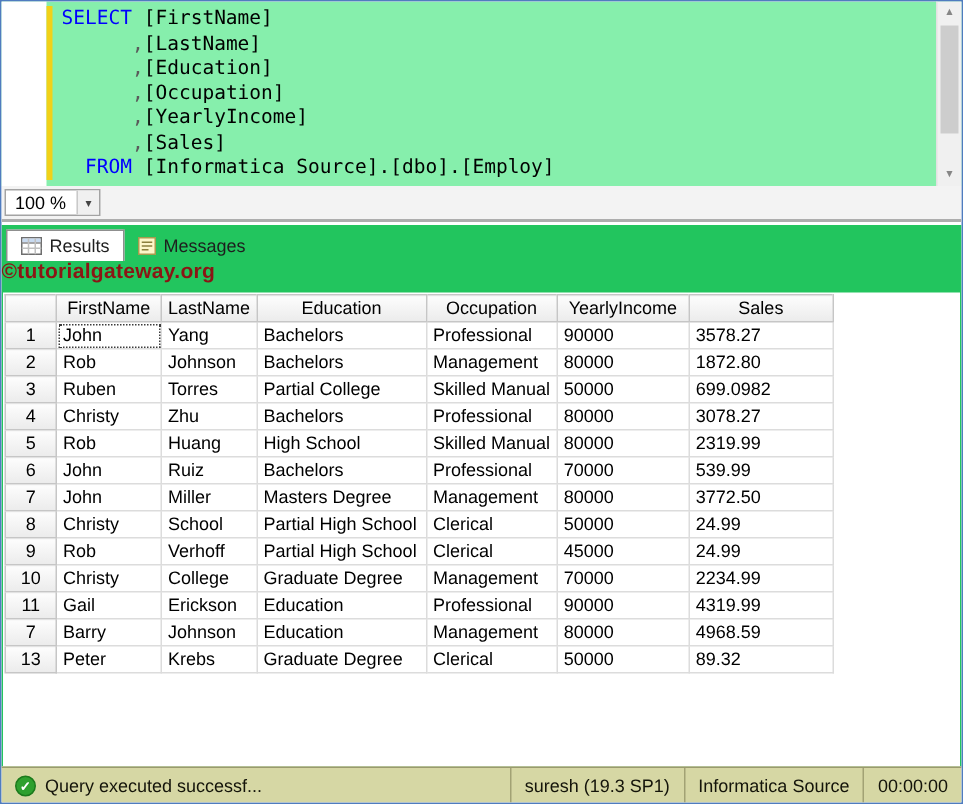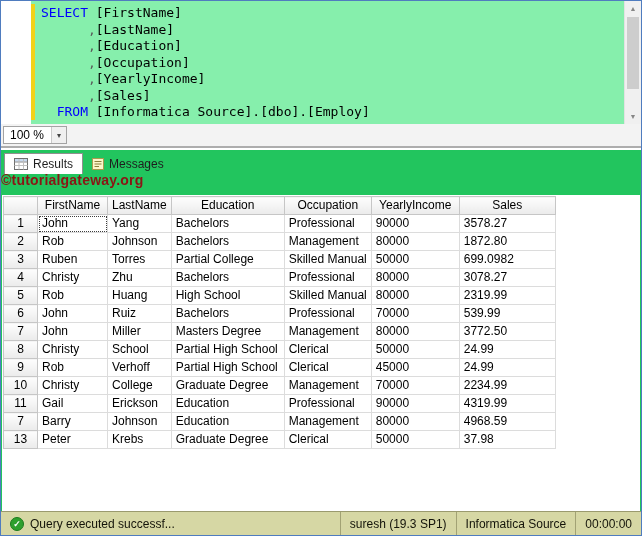--- a/index.html
+++ b/index.html
@@ -256,21 +256,21 @@
               <td>80000</td>
               <td>4968.59</td>
             </tr>
             <tr>
               <th>13</th>
               <td>Peter</td>
               <td>Krebs</td>
               <td>Graduate Degree</td>
               <td>Clerical</td>
               <td>50000</td>
-              <td>37.98</td>
+              <td>89.32</td>
             </tr>
           </tbody>
       </table>
     </div>
   </div>
 
   <div class="statusbar">
       <div class="sb-item first">
         <span class="check">✓</span>
         <span>Query executed successf...</span>

